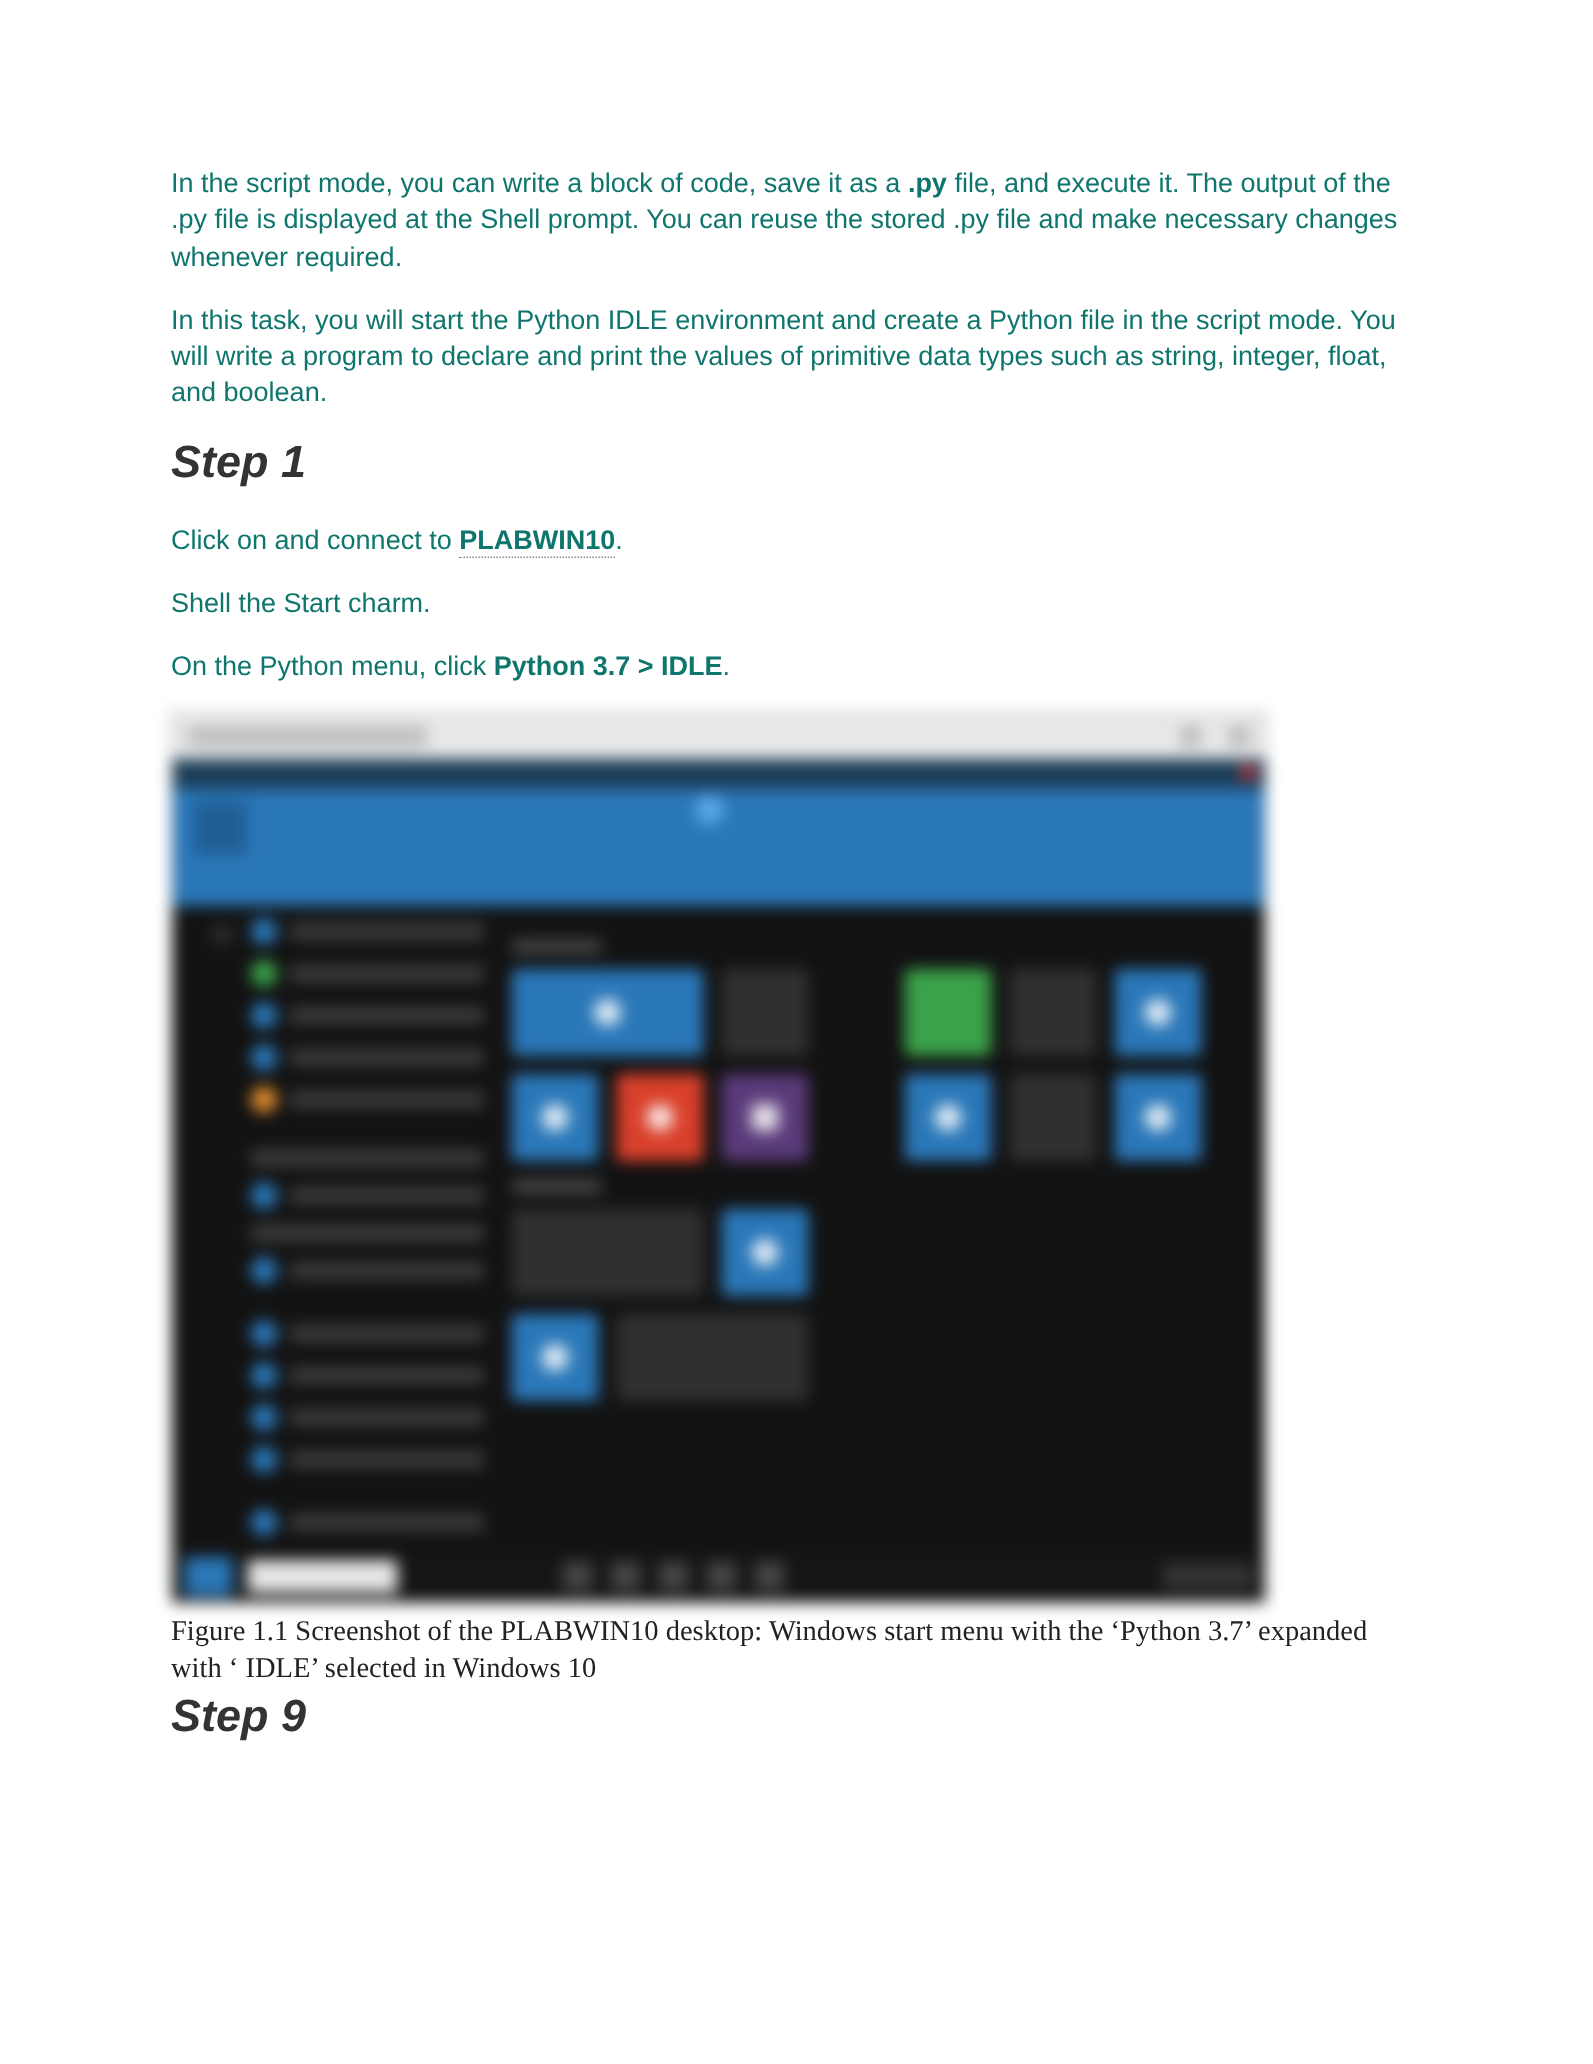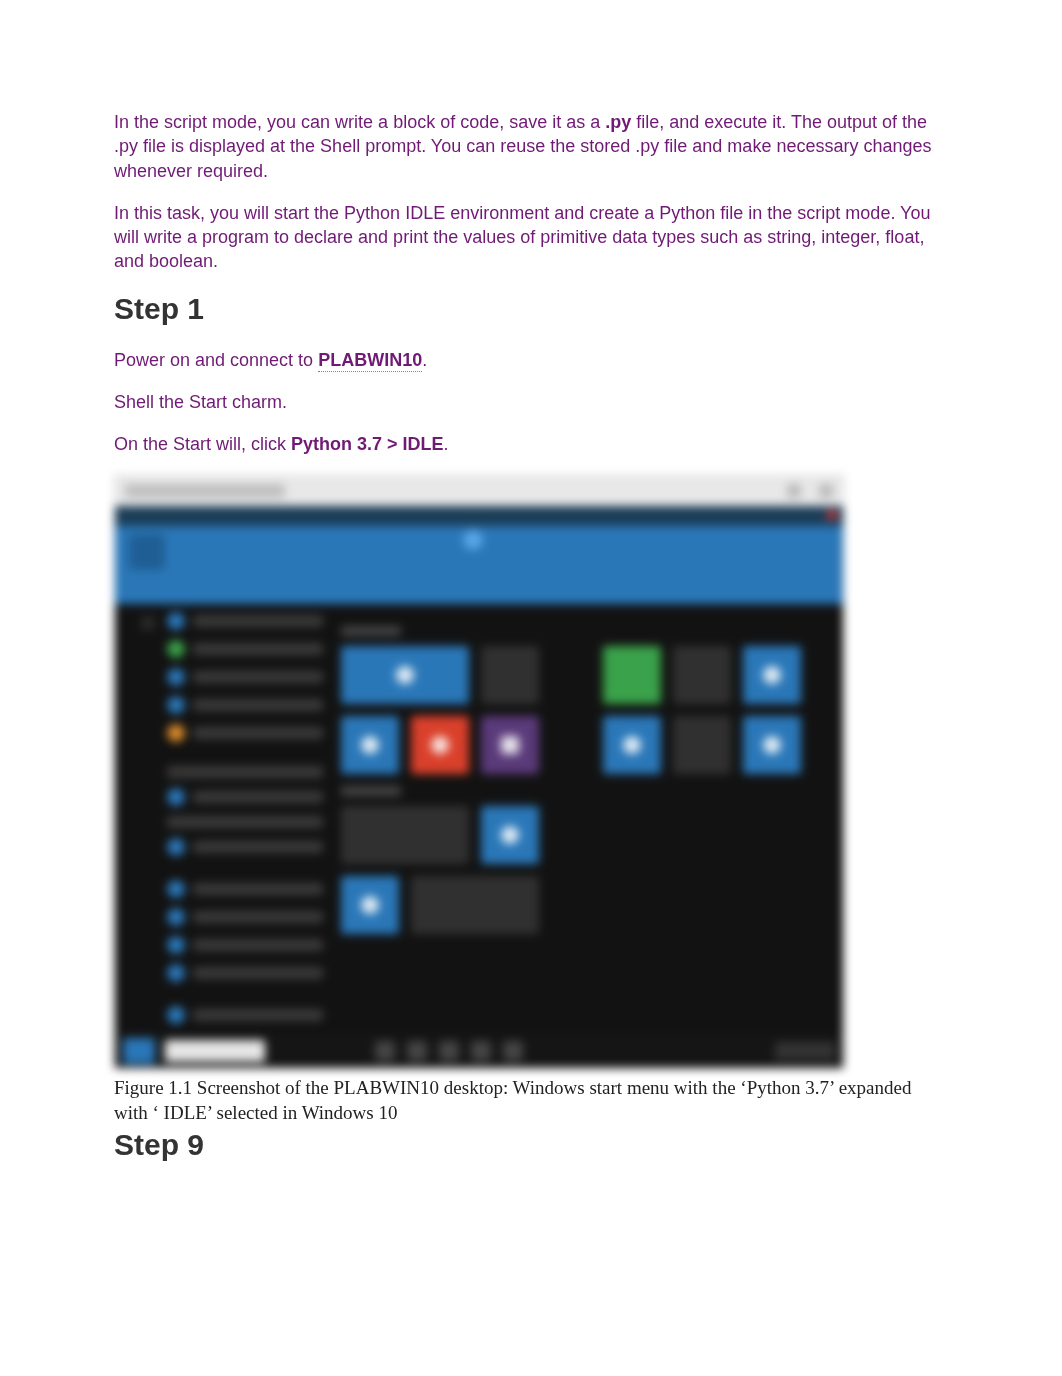--- a/index.html
+++ b/index.html
@@ -3,24 +3,25 @@
 <meta charset="utf-8">
 <style>
   * { box-sizing: border-box; margin: 0; padding: 0; }
   html, body { width: 1062px; background: #fff; }
   body {
     font-family: Arial, Helvetica, sans-serif;
     color: #333;
     padding: 110px 114px 150px 114px;
   }
   p { font-size: 18px; line-height: 1.35; margin-bottom: 18px; font-weight: 400; }
-  p.para { color: #701a75; }
+  p.para { color: #0f766e; }
   .bold { font-weight: 700; }
   h2.step {
     font-family: Arial, Helvetica, sans-serif;
+    font-style: italic;
     font-weight: 700;
     font-size: 30px;
     color: #333;
     margin-top: 2px;
     margin-bottom: 22px;
   }
   .dotted-underline {
     border-bottom: 1px dotted #888;
     padding-bottom: 1px;
     margin-top: 24px;
@@ -118,27 +119,27 @@
 
 <p class="para">
   <span>In the script mode, you can write a block of code, save it as a </span><span class="bold">.py</span><span> file, and execute it. The output of the .py file is displayed at the Shell prompt. You can reuse the stored .py file and make necessary changes whenever required.</span>
 </p>
 
 <p class="para">In this task, you will start the Python IDLE environment and create a Python file in the script mode. You will write a program to declare and print the values of primitive data types such as string, integer, float, and boolean.</p>
 
 <h2 class="step">Step 1</h2>
 
 <p class="para">
-  <span>Power on and connect to </span><span class="bold dotted-underline">PLABWIN10</span><span>.</span>
+  <span>Click on and connect to </span><span class="bold dotted-underline">PLABWIN10</span><span>.</span>
 </p>
 
 <p class="para">Shell the Start charm.</p>
 
 <p class="para">
-  <span>On the Start will, click </span><span class="bold">Python 3.7 &gt; IDLE</span><span>.</span>
+  <span>On the Python menu, click </span><span class="bold">Python 3.7 &gt; IDLE</span><span>.</span>
 </p>
 
 <div class="figure-wrap">
   <div class="screenshot">
     <div class="ss-titlebar">
       <div class="title-pill"></div>
       <div class="wnd-btns">
         <div class="wnd-btn"></div>
         <div class="wnd-btn"></div>
       </div>

